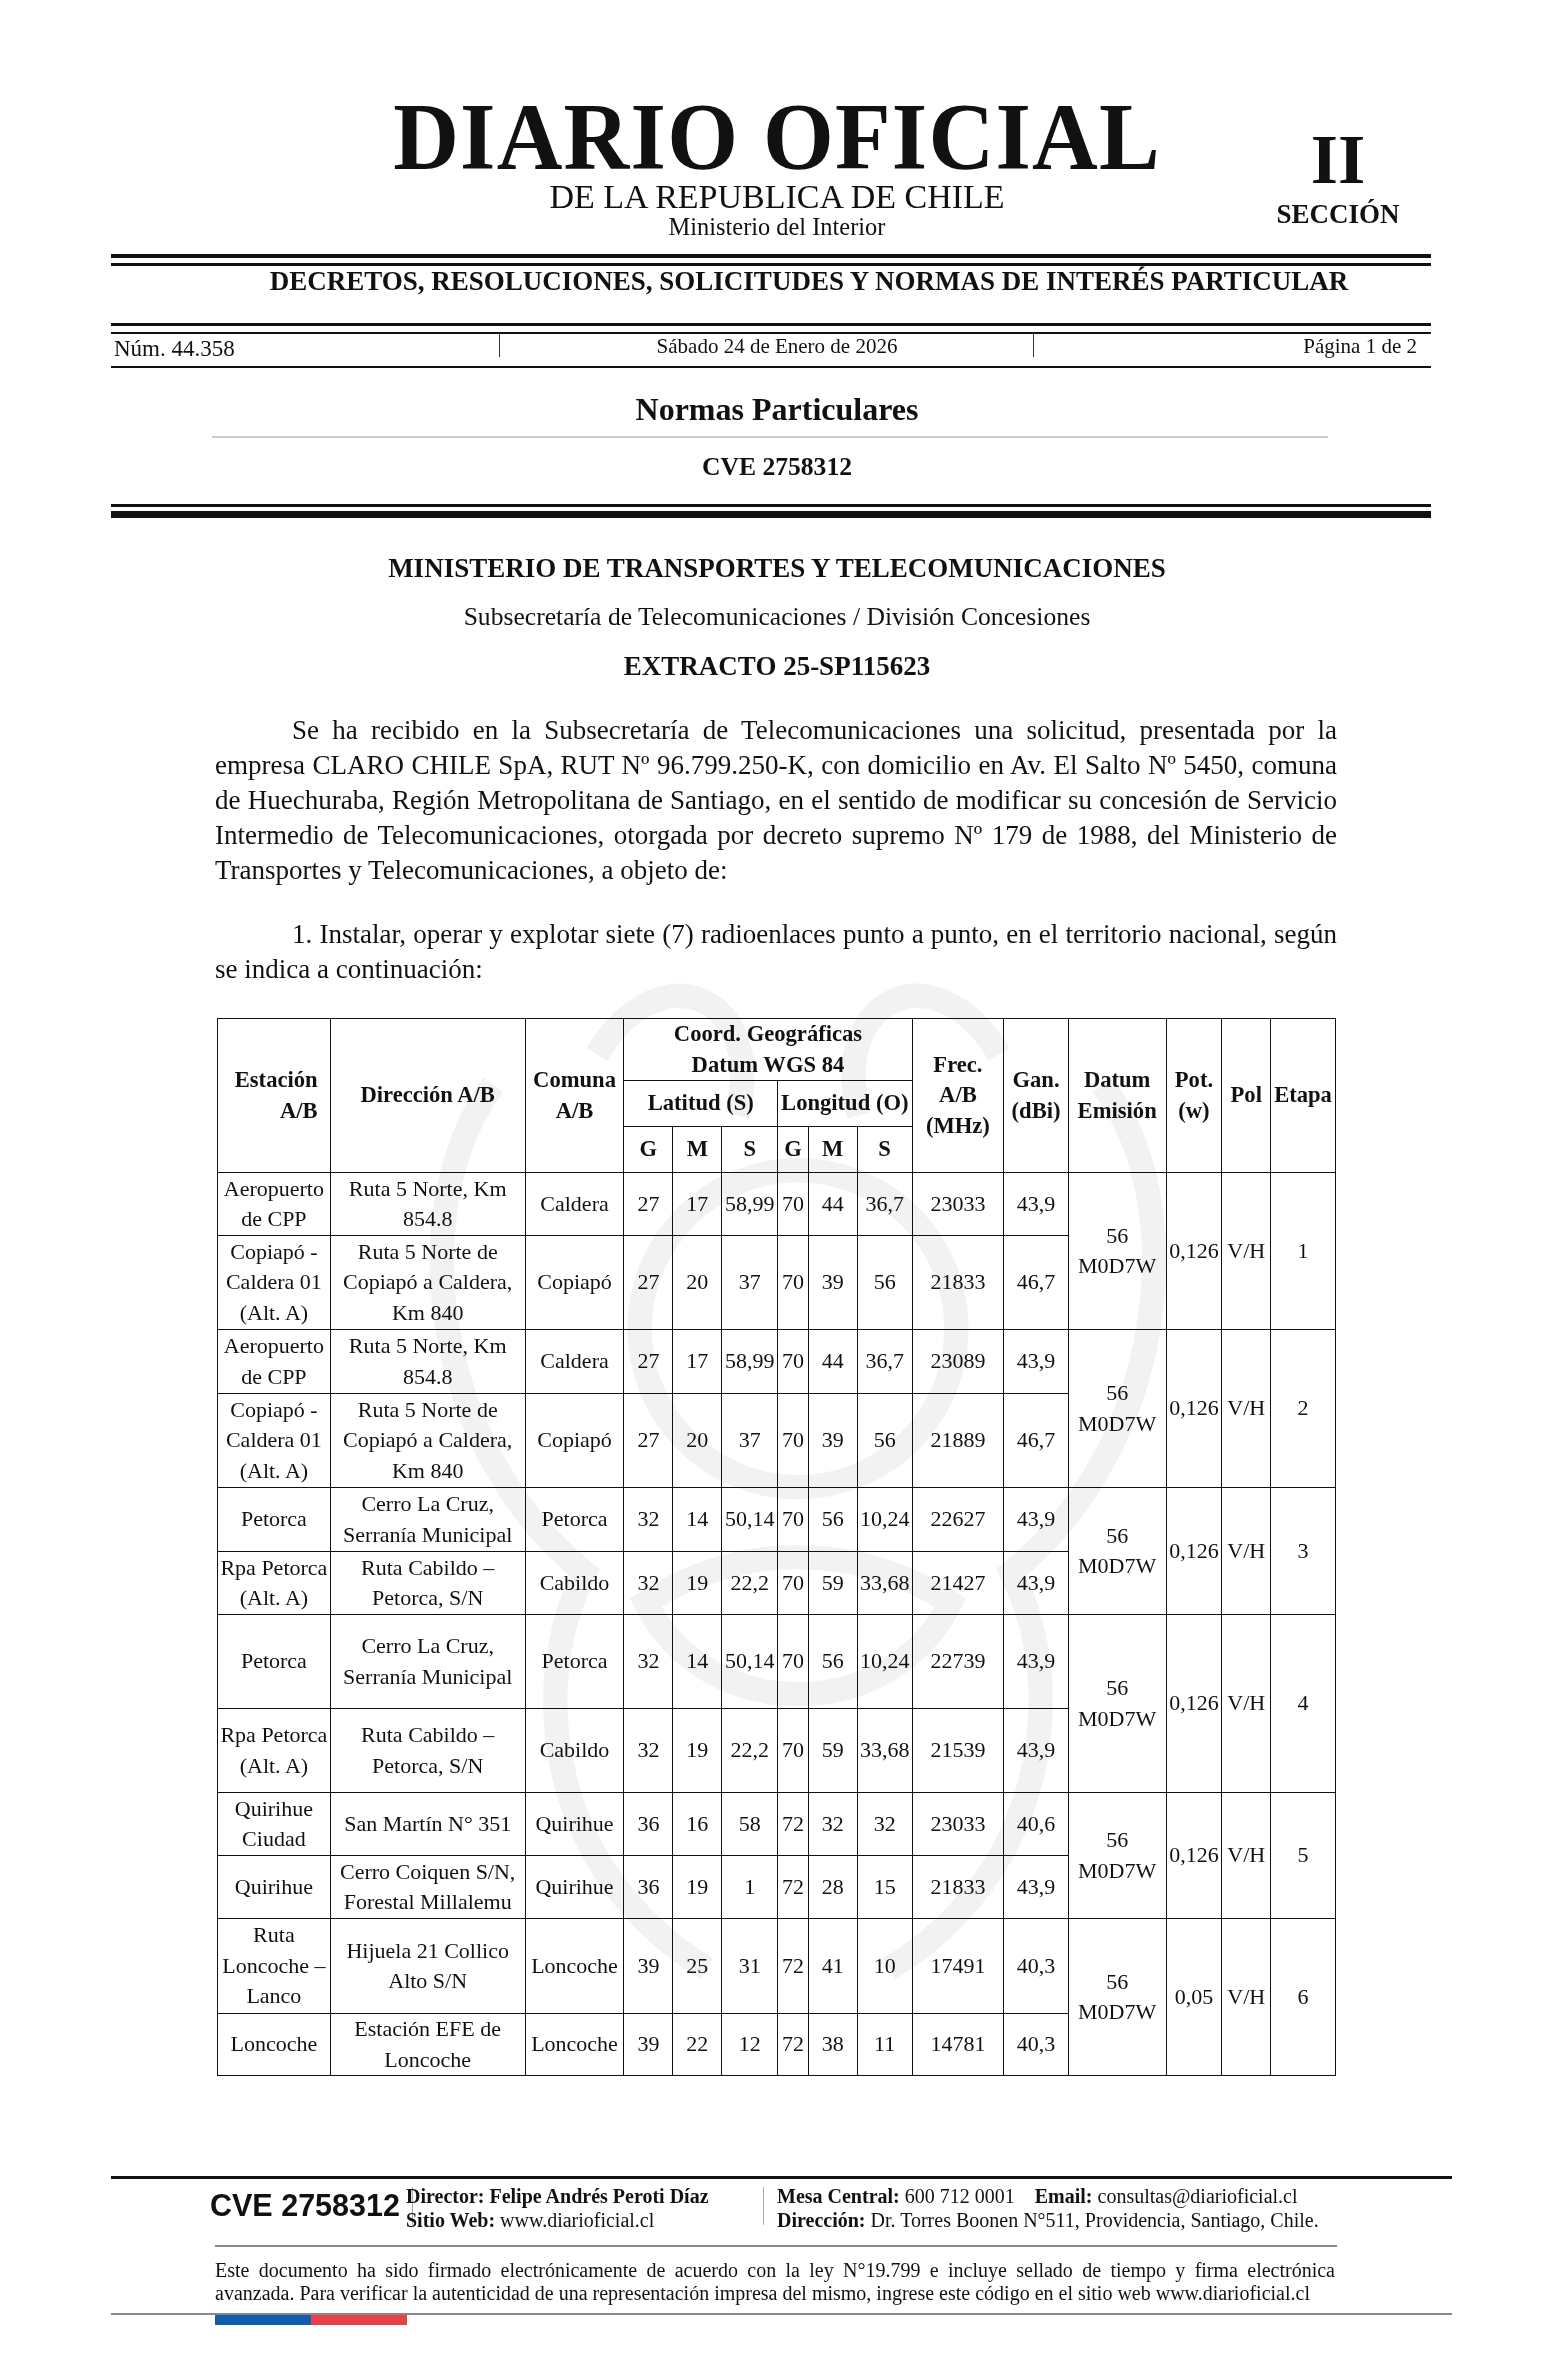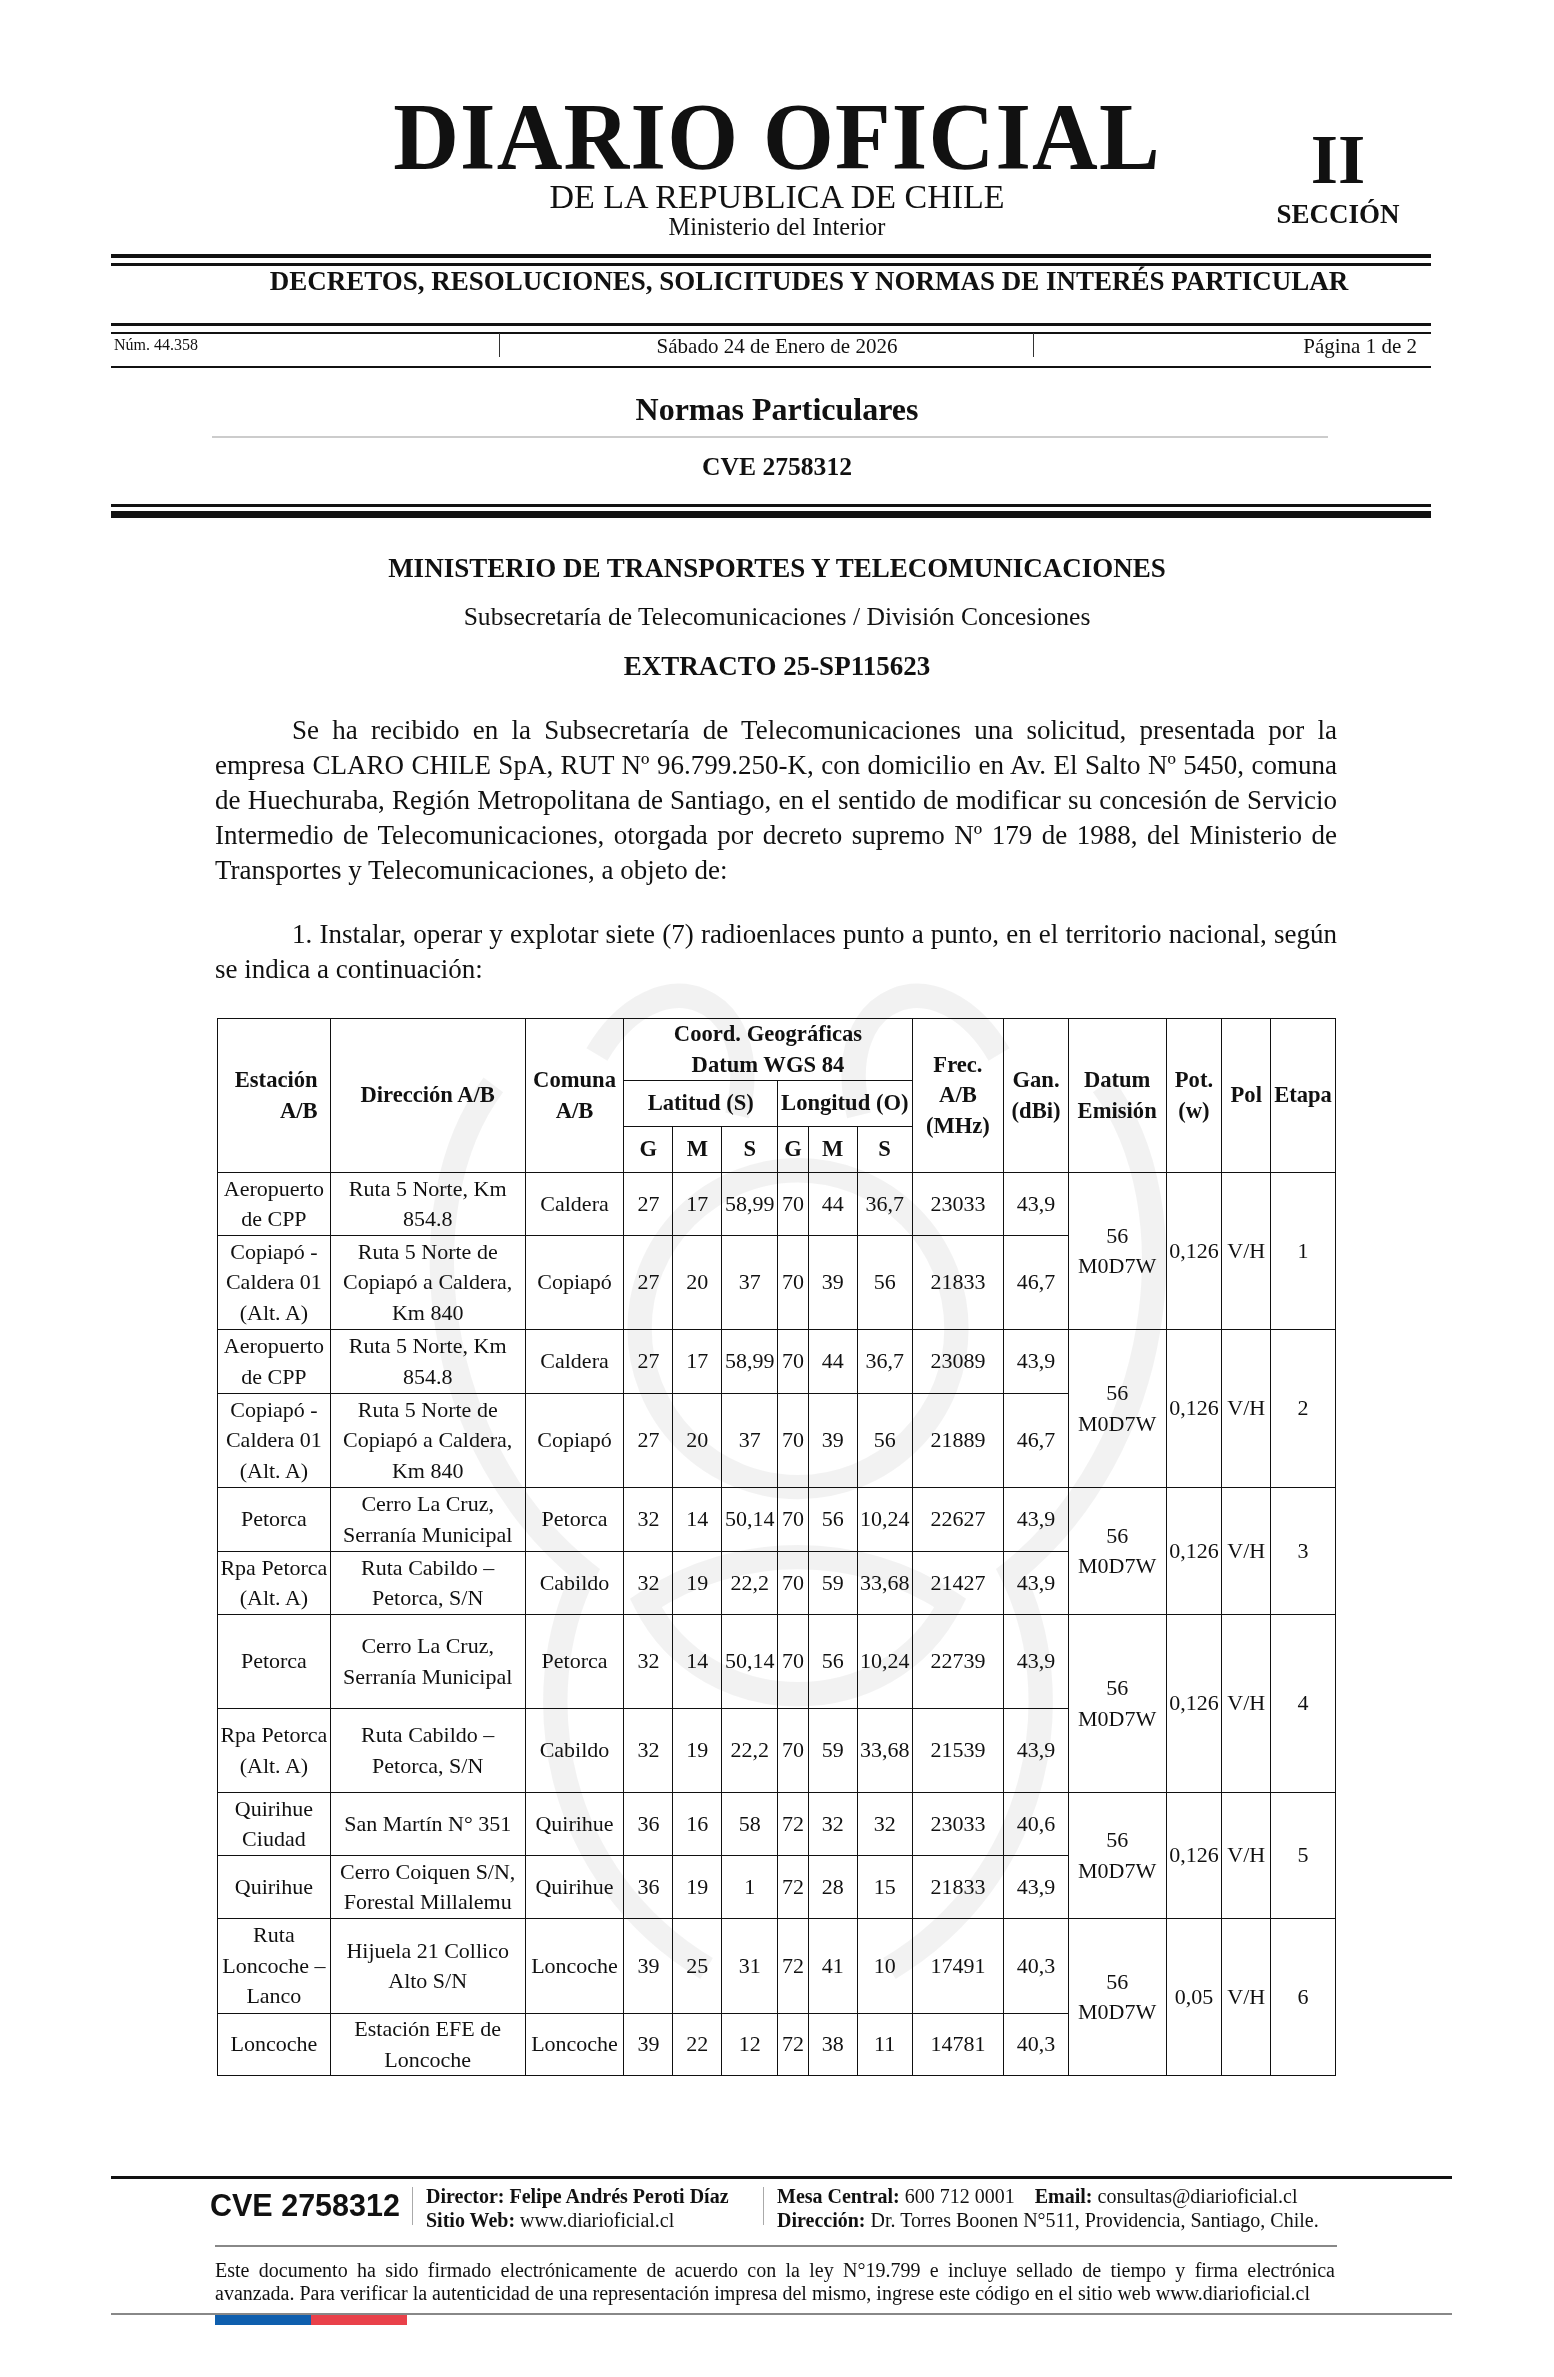--- a/index.html
+++ b/index.html
@@ -8,21 +8,21 @@
   .abs { position:absolute; }
   .center { text-align:center; left:0; width:1554px; }
   .rule { position:absolute; background:#111; }
   .watermark { position:absolute; left:341px; top:902px; width:914px; height:1158px; opacity:0.07; }
   #title { top:91px; font-size:91px; font-weight:bold; letter-spacing:1.2px; line-height:1; transform:scaleY(1.05); }
   #subtitle { top:180px; font-size:34px; line-height:1; }
   #ministry { top:215px; font-size:24.4px; line-height:1; }
   #section-num { left:1286px; top:125px; width:104px; text-align:center; font-size:70px; font-weight:bold; line-height:1; }
   #section-label { left:1268px; top:201px; width:140px; text-align:center; font-size:27px; font-weight:bold; line-height:1; }
   #category { top:268px; font-size:27px; font-weight:bold; line-height:1;padding-left:32px; }
-  #meta-num { left:114px; top:336px; font-size:16px; }
+  #meta-num { left:114px; top:336px; font-size:23px; }
   #meta-date { top:334px; font-size:21px; }
   #meta-page { right:137px; top:334px; font-size:21px; text-align:right; }
   .sep { position:absolute; top:333px; width:1.2px; height:24.4px; background:#333; }
   #normas { top:391px; font-size:32px; font-weight:bold; }
   #cve-top { top:452px; font-size:25.6px; font-weight:bold; }
   #mtt { top:553px; font-size:27px; font-weight:bold; }
   #subsec { top:602px; font-size:25.6px;text-align:center; }
   #extracto { top:651px; font-size:27px; font-weight:bold; }
   .para { position:absolute; left:215px; width:1122px; font-size:27px; line-height:35px; text-align:justify; text-indent:77px; }
   #para1 { top:713px; }
@@ -307,21 +307,21 @@
         <td class="num">11</td>
         <td>14781</td>
         <td>40,3</td>
       </tr>
     </tbody>
 </table>
 
 <div class="rule" style="left:111px; width:1341px; top:2176px; height:3px;"></div>
 <div class="abs footer-cve">CVE 2758312</div>
 <div class="vsep" style="left:412px; top:2187px; height:38px;"></div>
-<div class="abs footer-block" style="left:426px; top:2184px;">
+<div class="abs footer-block" style="left:406px; top:2184px;">
   <div><b>Director:</b> <b>Felipe Andrés Peroti Díaz</b></div>
   <div><b>Sitio Web:</b> <span>www.diarioficial.cl</span></div>
 </div>
 <div class="vsep" style="left:763px; top:2187px; height:38px;"></div>
 <div class="abs footer-block" style="left:777px; top:2184px;">
   <div><b>Mesa Central:</b> <span>600 712 0001</span>&nbsp;&nbsp;&nbsp; <b>Email:</b> <span>consultas@diarioficial.cl</span></div>
   <div><b>Dirección:</b> <span>Dr. Torres Boonen N°511, Providencia, Santiago, Chile.</span></div>
 </div>
 <div class="rule" style="left:215px; width:1122px; top:2245px; height:2.4px; background:#888;"></div>
 <div class="abs" id="legal">Este documento ha sido firmado electrónicamente de acuerdo con la ley N°19.799 e incluye sellado de tiempo y firma electrónica avanzada. Para verificar la autenticidad de una representación impresa del mismo, ingrese este código en el sitio web www.diarioficial.cl</div>

